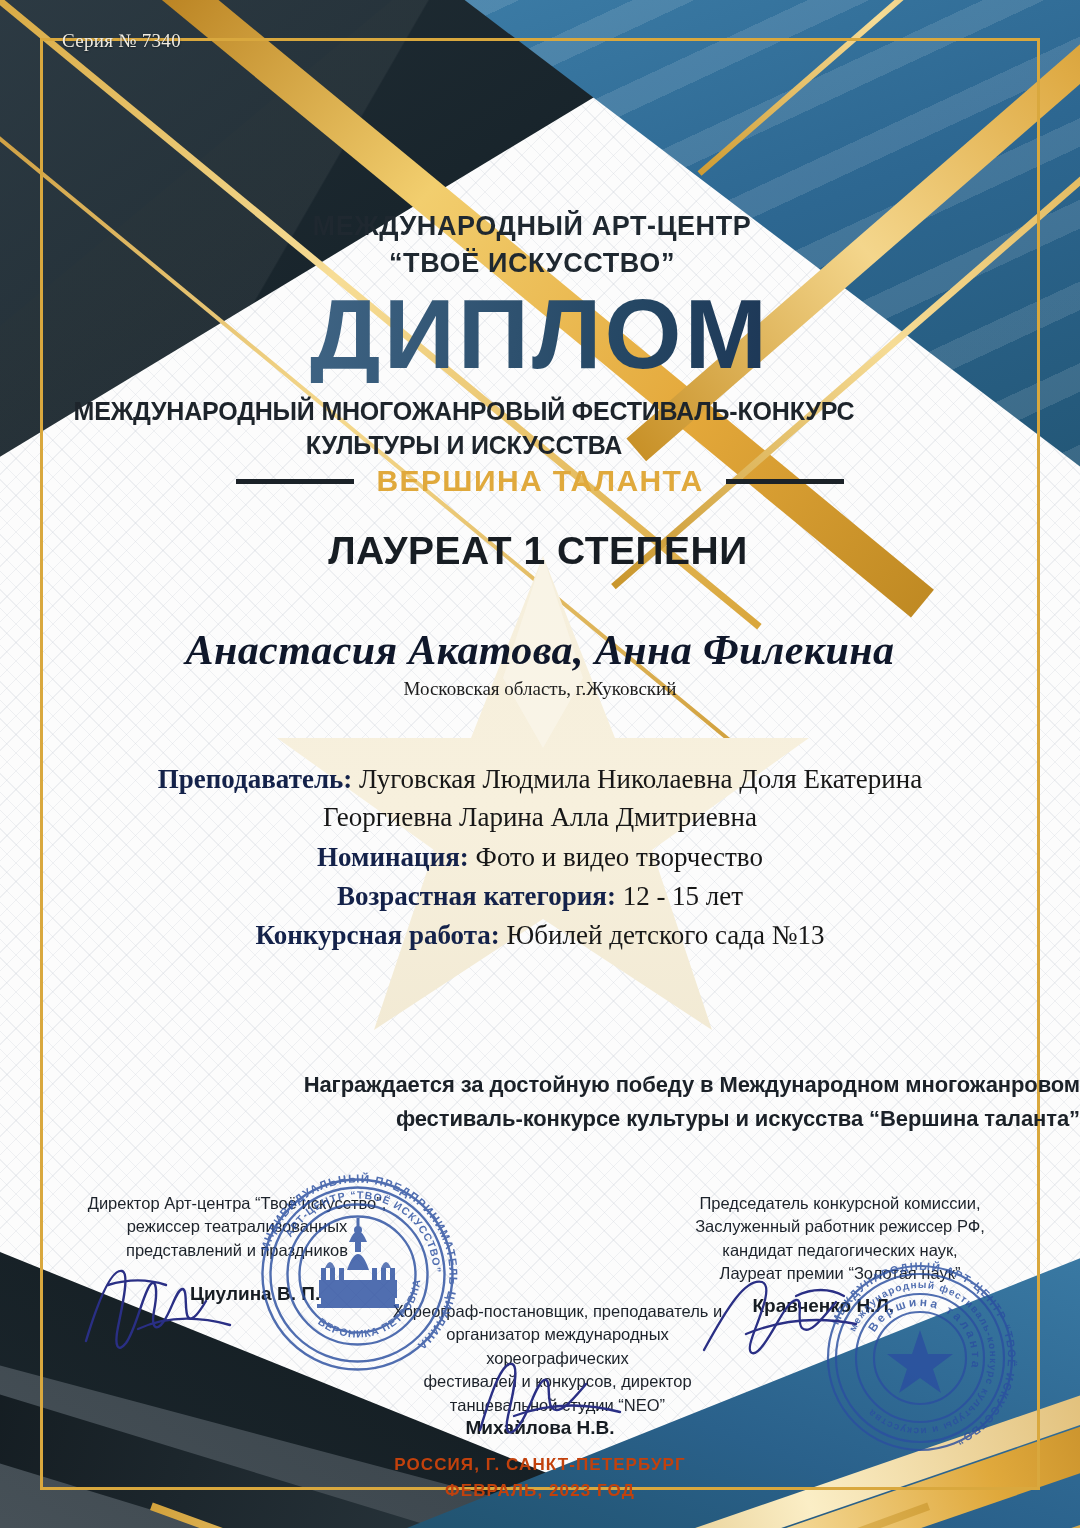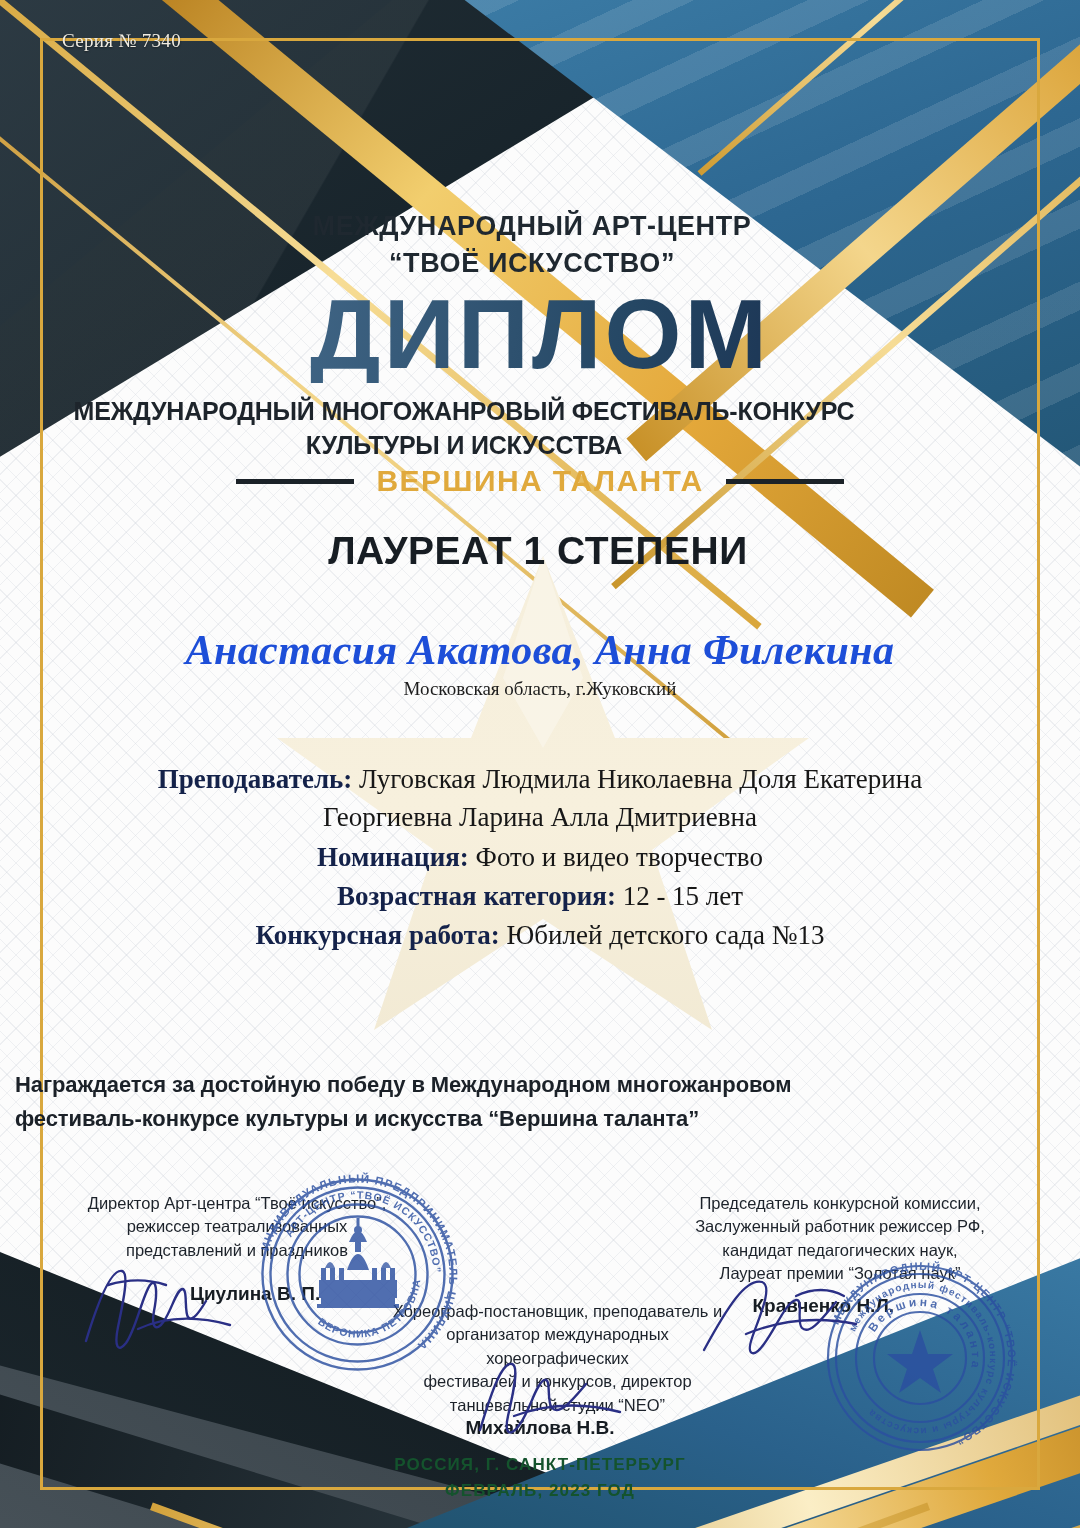--- a/index.html
+++ b/index.html
@@ -207,21 +207,21 @@
   }
 
   .laureate {
     position:absolute; top:529px; left:0; width:1076px;
     text-align:center; color:#171d23;
     font-size:39px; font-weight:bold; letter-spacing:.5px;
   }
 
   .winner {
     position:absolute; top:626px; left:0; width:1080px;
-    text-align:center; color:#1d4ed8;
+    text-align:center; color:#0f172a;
     font-family:"Liberation Serif", serif;
     font-size:42px; font-weight:bold; font-style:italic;
     letter-spacing:.4px;
   }
 
   .region {
     position:absolute; top:678px; left:0; width:1080px;
     text-align:center; color:#1d1d1d;
     font-family:"Liberation Serif", serif;
     font-size:19px;
@@ -231,40 +231,40 @@
     position:absolute; top:760px; left:90px; width:900px;
     text-align:center;
     font-family:"Liberation Serif", serif;
     font-size:27px; line-height:1.42; color:#171717;
   }
   .fields .row { margin-bottom:1px; }
   .fields b { color:#14224a; font-weight:bold; }
 
   .award {
     position:absolute; top:1068px; left:0; width:1080px;
-    text-align:left; color:#1b2128;
+    text-align:right; color:#1b2128;
     font-size:22px; font-weight:bold; line-height:1.54;
     letter-spacing:-.1px;
     padding-left:15px;
   }
 
   
   .sig { position:absolute; color:#1c222a; font-size:16.5px; line-height:1.42; }
   .sig-left  { top:1192px; left:72px;  width:330px; text-align:center; }
   .sig-right { top:1192px; right:60px; width:360px; text-align:center; }
   .sig-center{ top:1300px; left:345px; width:345px; text-align:center;margin-left:40px; }
 
   .sig-name { font-size:19px; font-weight:bold; color:#161c22; }
   .name-left  { position:absolute; top:1283px; left:190px; }
   .name-right { position:absolute; top:1295px; right:186px; }
   .name-center{ position:absolute; top:1417px; left:0; width:1080px; text-align:center; }
 
   .footer {
     position:absolute; top:1452px; left:0; width:1080px;
-    text-align:center; color:#14532d;
+    text-align:center; color:#c2410c;
     font-size:17px; font-weight:bold; line-height:1.5;
     letter-spacing:1.1px;
   }
 
   
   .stamp { position:absolute; z-index:6; pointer-events:none; }
   .stamp svg { display:block; }
   .stamp-left   { left:255px; top:1172px; width:205px; height:205px; opacity:.82; }
   .stamp-right  { left:820px; top:1258px; width:200px; height:200px; opacity:.82; }
 

